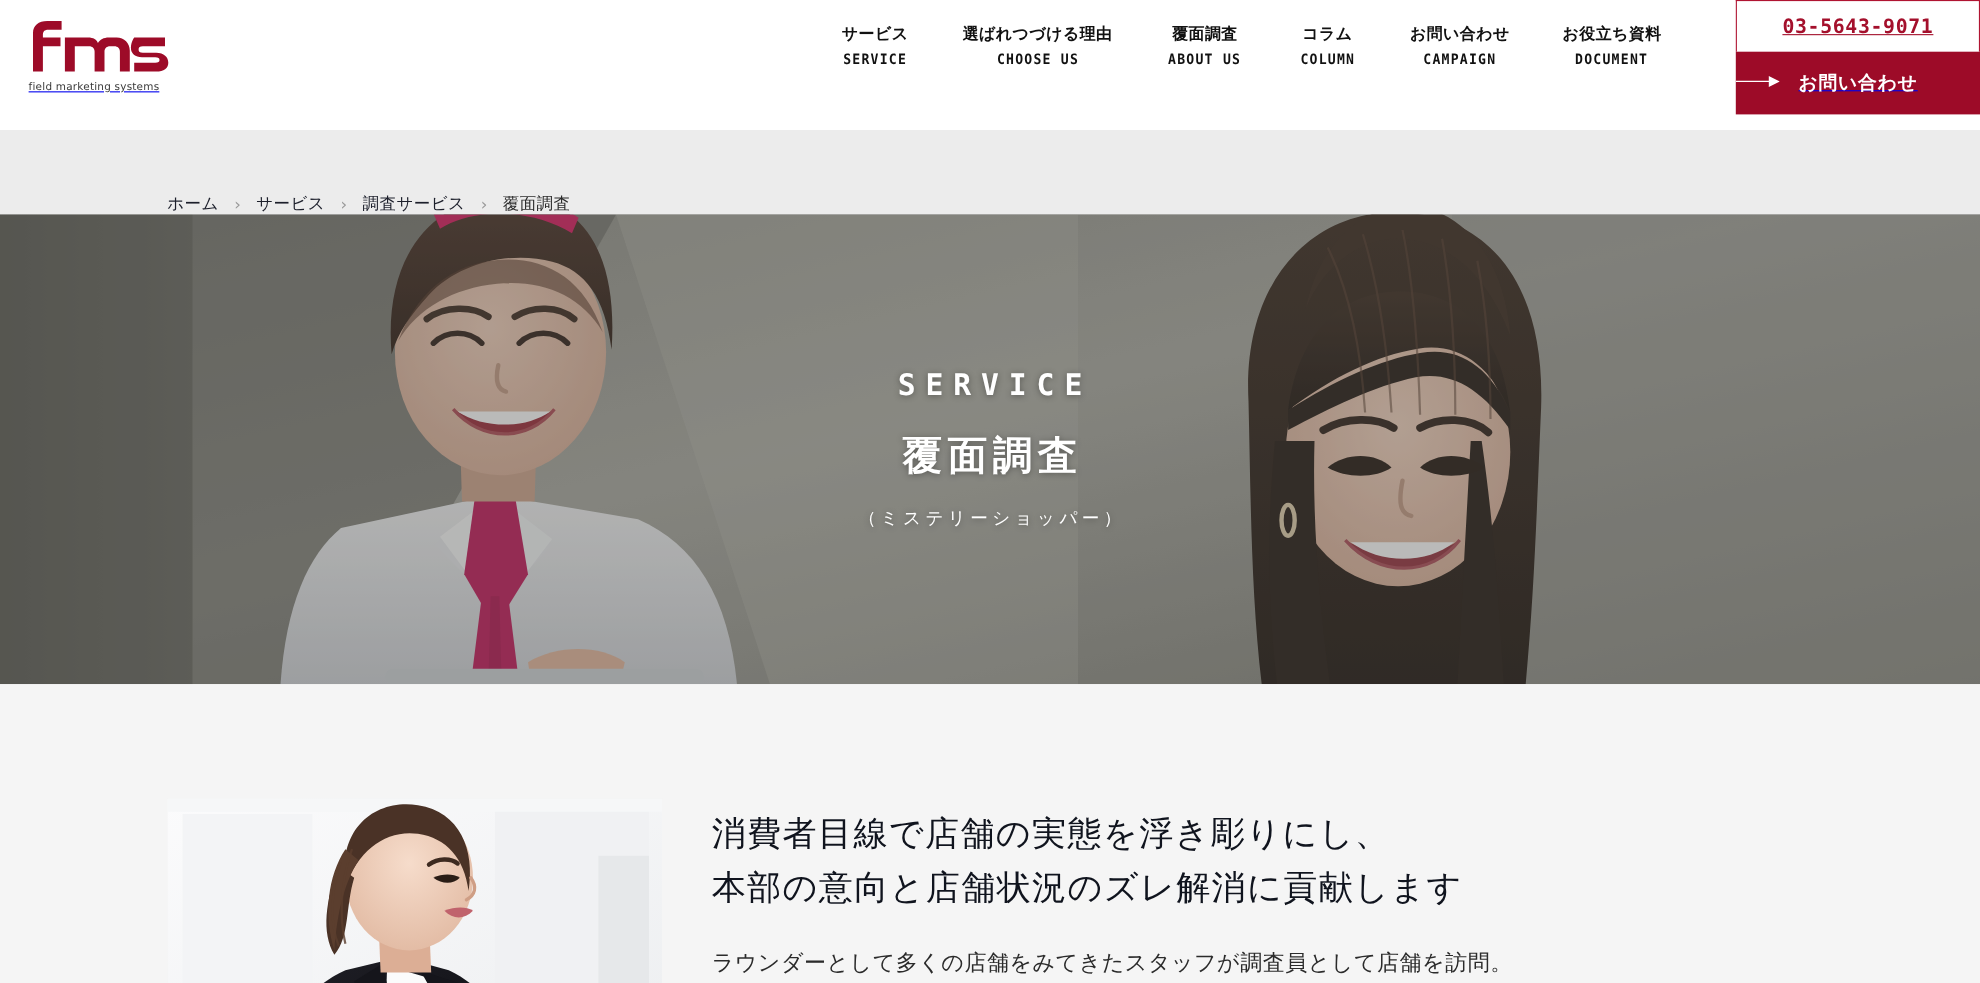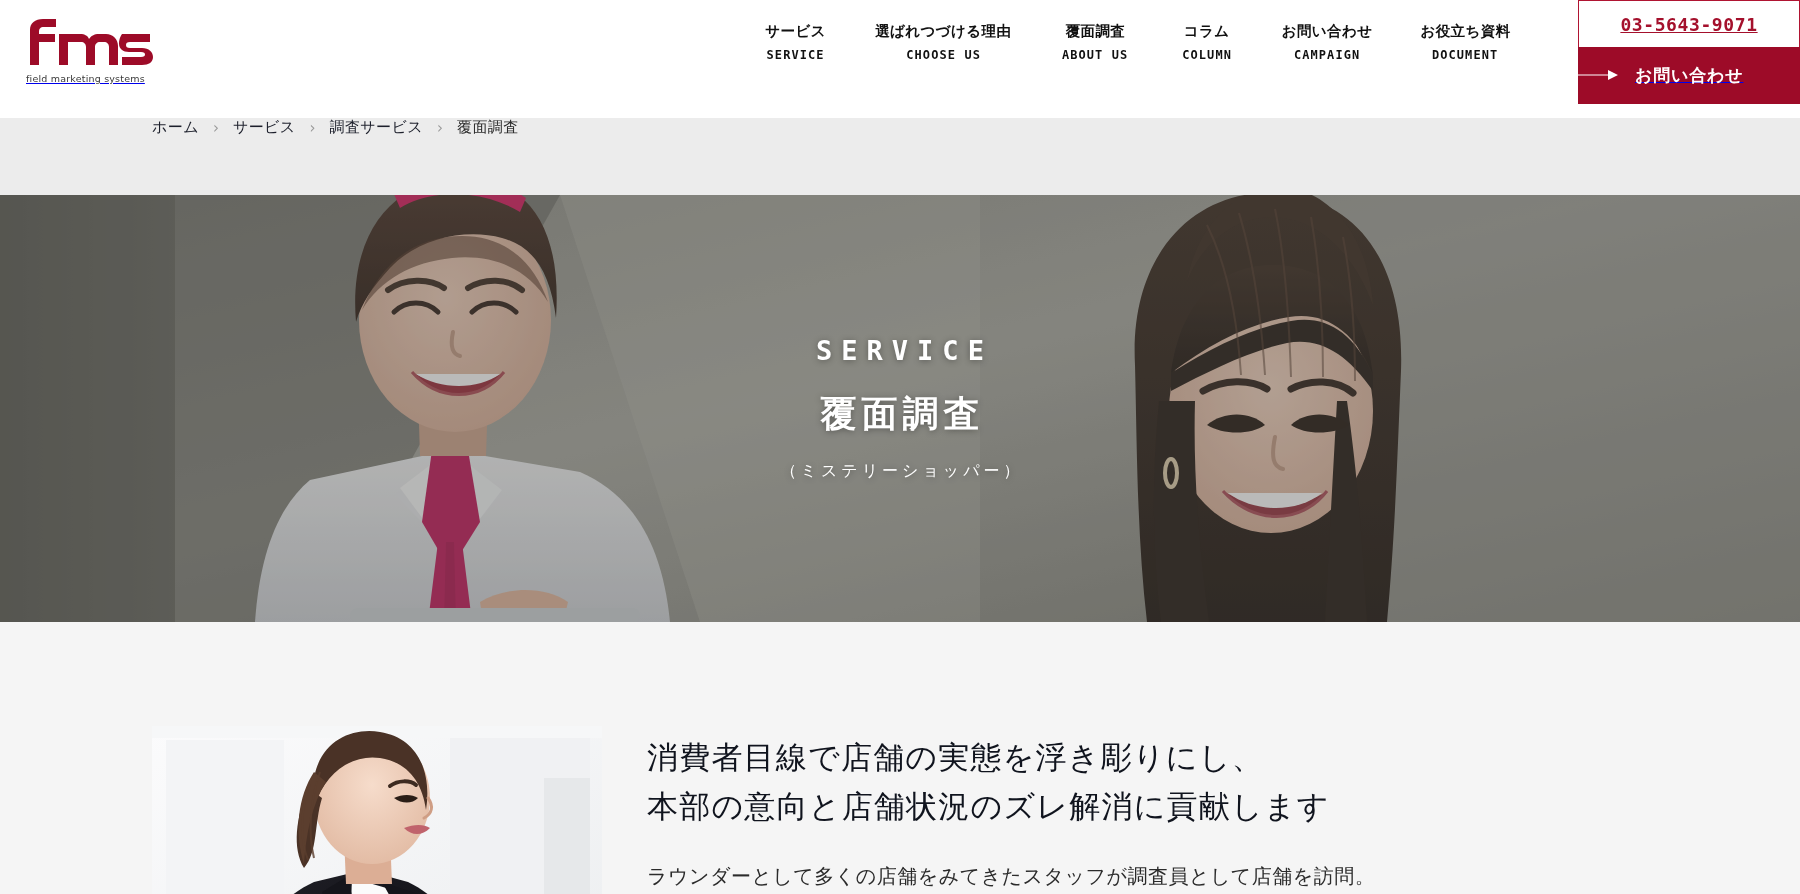--- a/index.html
+++ b/index.html
@@ -82,21 +82,21 @@
   }
   .cta-btn-label{
     color:#ffffff; font-size:17px; font-weight:bold; letter-spacing:0.8px;
   }
   .arrow-icon{ display:block; }
 
   
   .breadcrumb-bar{
     width:1800px; height:77px;
     background:#ececec;
-    display:flex; align-items:flex-start;
+    display:flex; align-items:flex-end;
   }
   .breadcrumb{
     margin-left:152px;
     display:flex; align-items:center; gap:0;
     font-size:15px;
   }
   .crumb{
     color:#1c1f2b; text-decoration:none; white-space:nowrap;
     letter-spacing:0.4px;
   }

